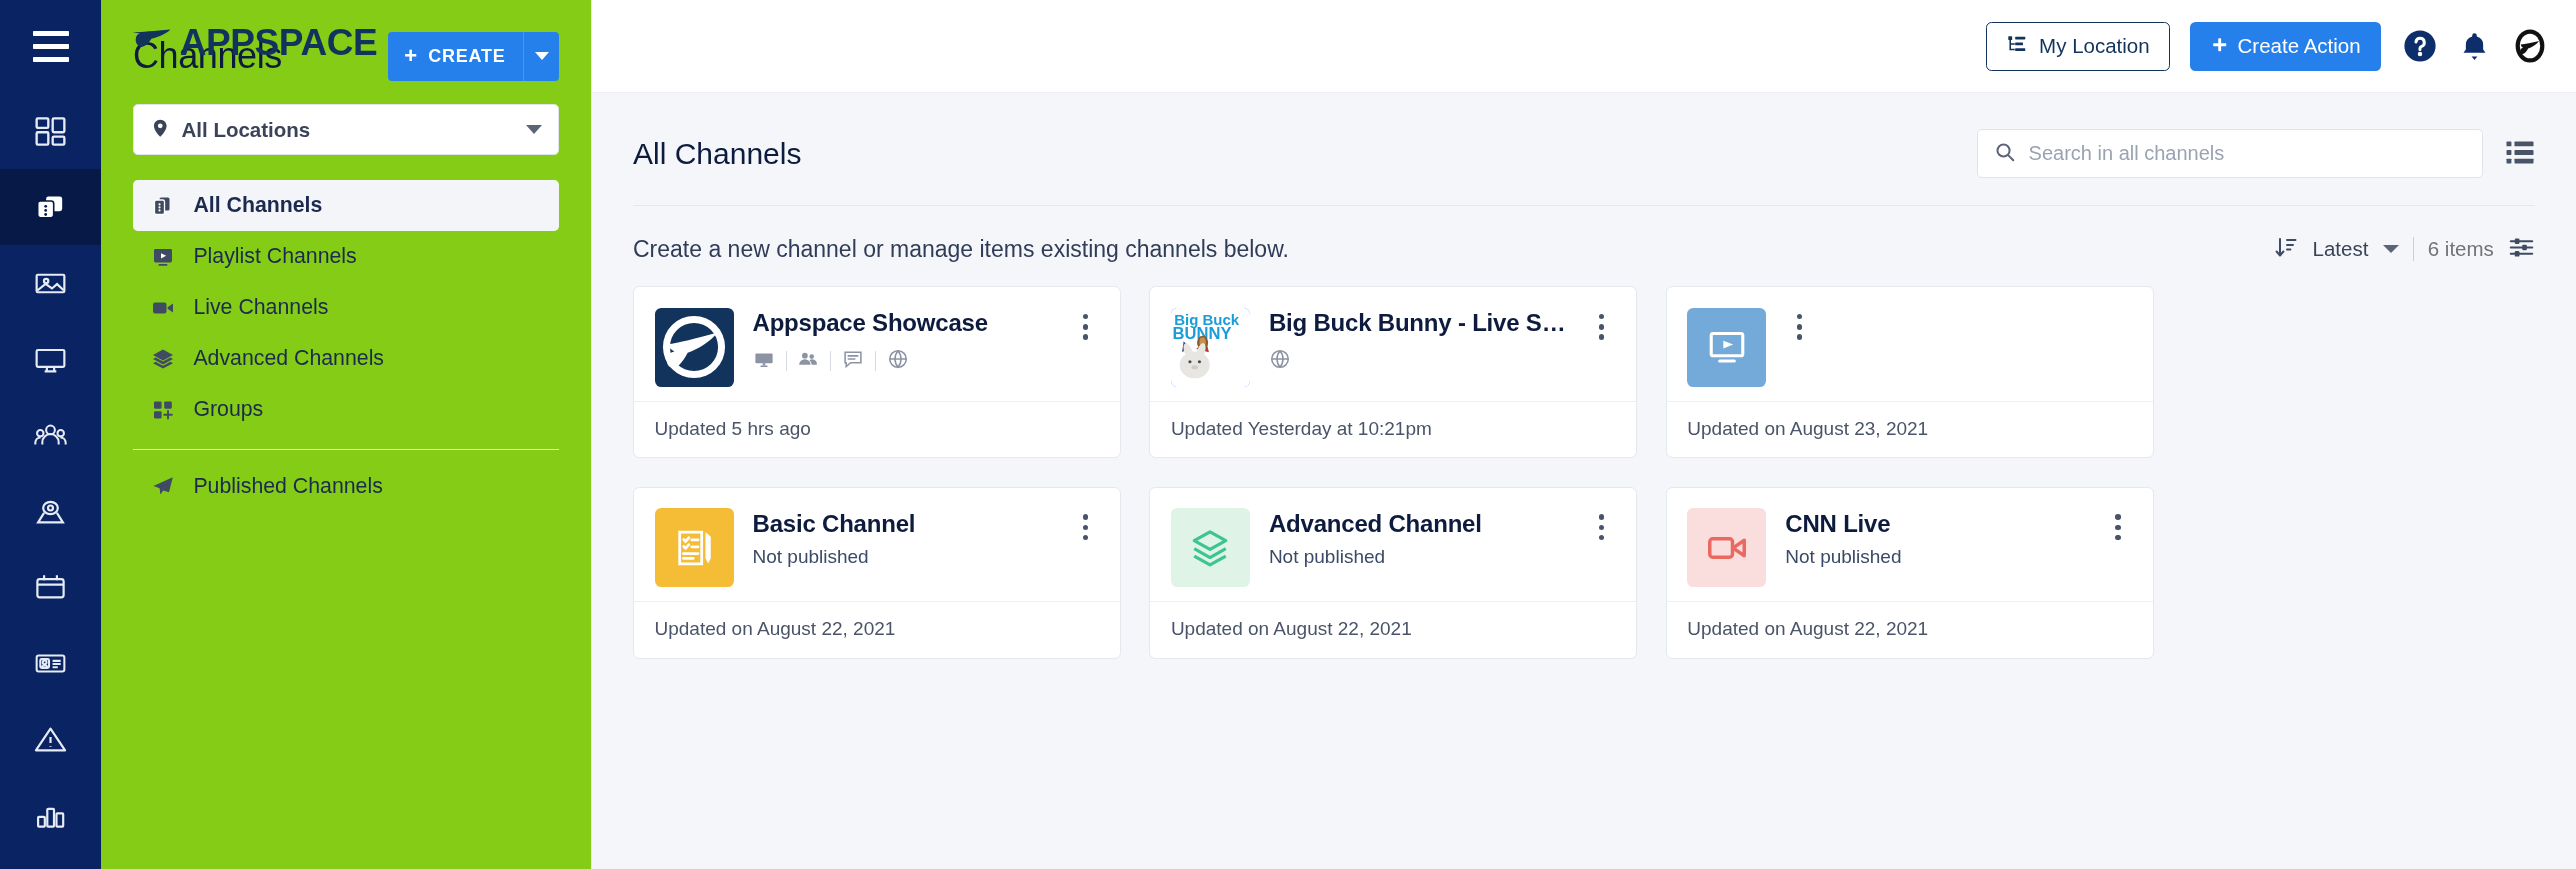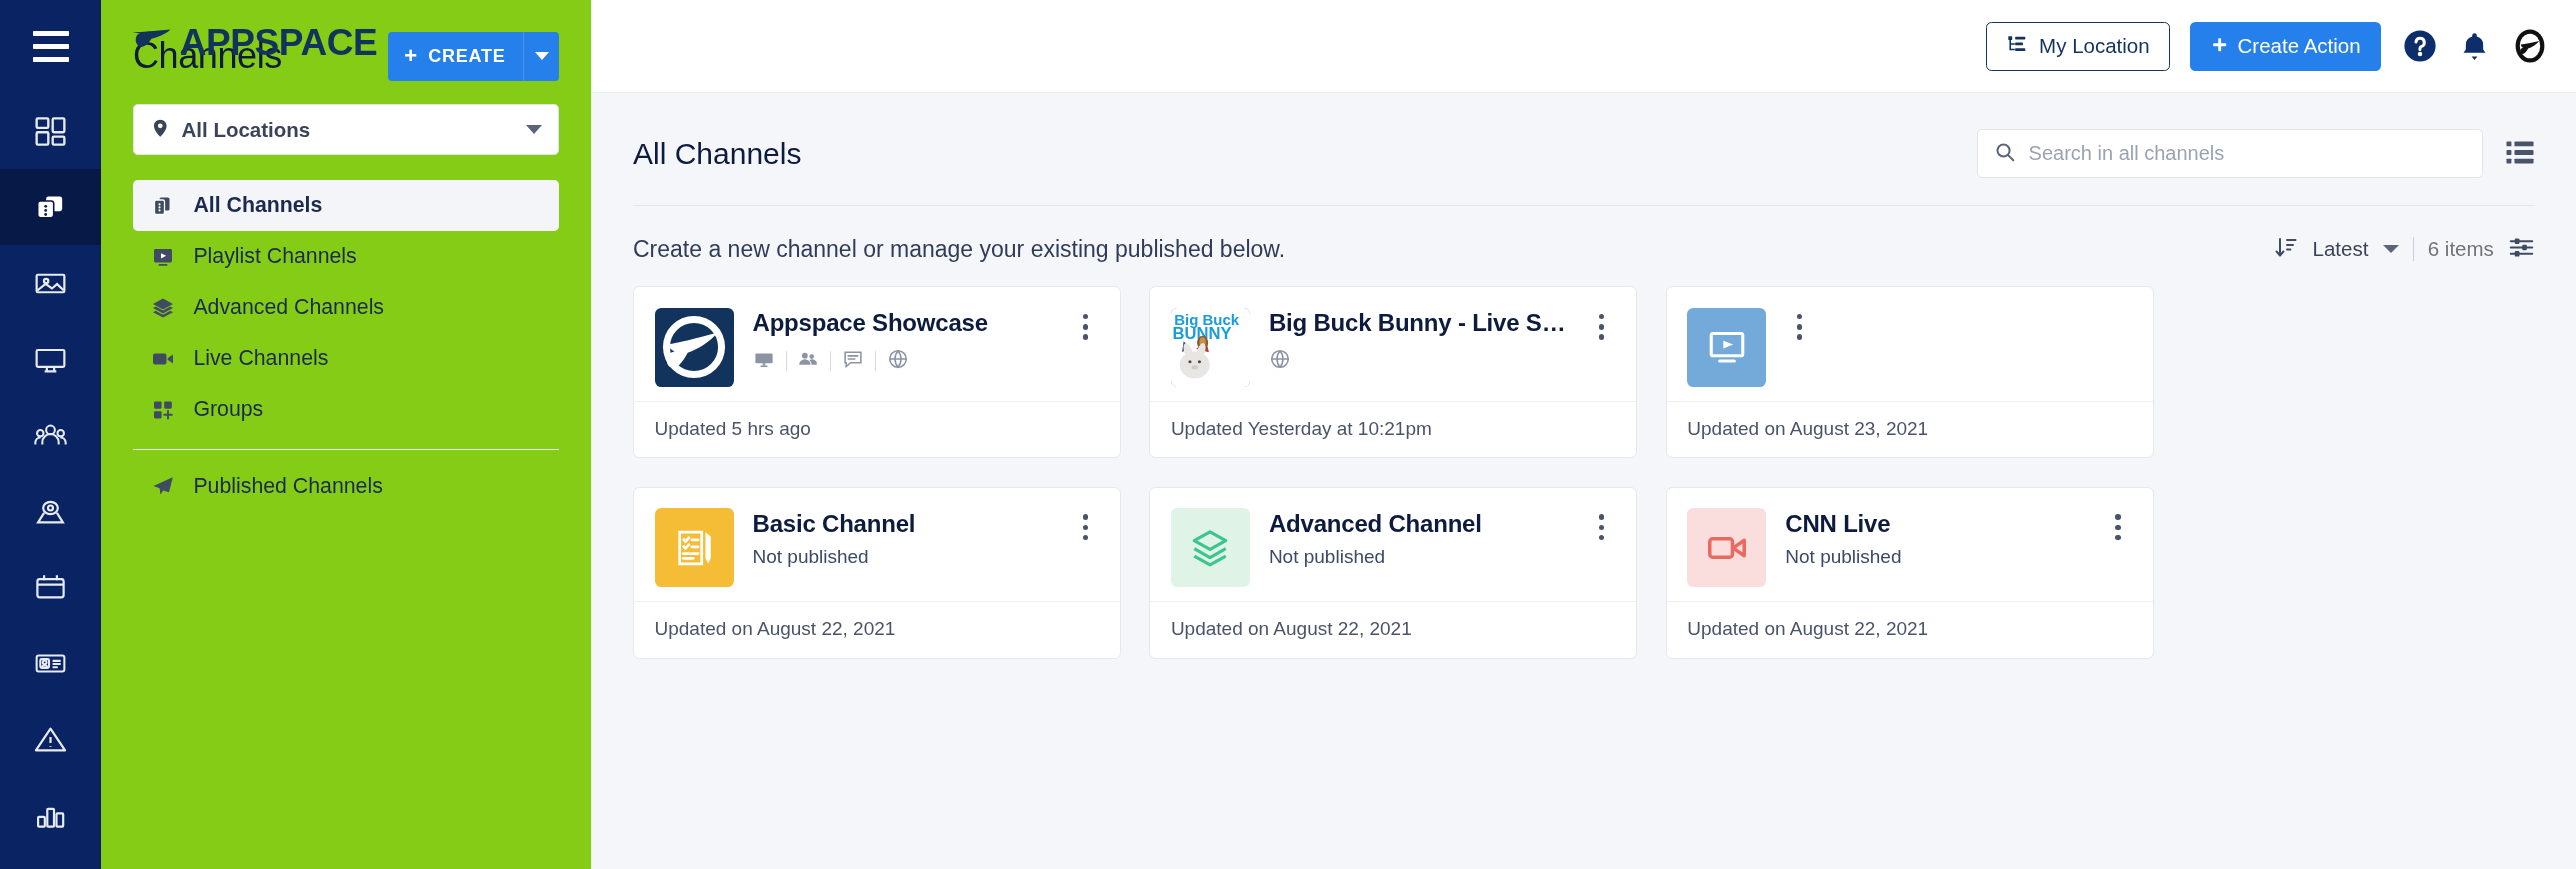--- a/index.html
+++ b/index.html
@@ -372,36 +372,36 @@
             <path d="M10 8.2 L15.2 10.8 L10 13.4 Z" fill="#ffffff"></path>
             <rect x="7.5" y="19" width="9" height="1.8" rx="0.9" fill="#3f4a63"></rect>
           </svg>
         </span>
         <span class="nav-label">Playlist Channels</span>
       </div>
 
       <div class="nav-item">
         <span class="nav-ico">
           <svg width="24" height="24" viewBox="0 0 24 24" fill="#3f4a63">
+            <rect x="2" y="6.6" width="13.5" height="10.8" rx="2.2"></rect>
+            <path d="M16.6 11.2 L22 7.6 V16.4 L16.6 12.8 Z"></path>
+          </svg>
+        </span>
+        <span class="nav-label">Live Channels</span>
+      </div>
+
+      <div class="nav-item">
+        <span class="nav-ico">
+          <svg width="24" height="24" viewBox="0 0 24 24" fill="#3f4a63">
             <path d="M12 2.6 L22 8 L12 13.4 L2 8 Z"></path>
             <path d="M2 12 L12 17.4 L22 12 L19.3 10.55 L12 14.5 L4.7 10.55 Z"></path>
             <path d="M2 16.2 L12 21.6 L22 16.2 L19.3 14.75 L12 18.7 L4.7 14.75 Z"></path>
           </svg>
         </span>
         <span class="nav-label">Advanced Channels</span>
-      </div>
-
-      <div class="nav-item">
-        <span class="nav-ico">
-          <svg width="24" height="24" viewBox="0 0 24 24" fill="#3f4a63">
-            <rect x="2" y="6.6" width="13.5" height="10.8" rx="2.2"></rect>
-            <path d="M16.6 11.2 L22 7.6 V16.4 L16.6 12.8 Z"></path>
-          </svg>
-        </span>
-        <span class="nav-label">Live Channels</span>
       </div>
 
       <div class="nav-item">
         <span class="nav-ico">
           <svg width="24" height="24" viewBox="0 0 24 24" fill="#3f4a63">
             <rect x="3" y="3.5" width="7.6" height="7.2" rx="1.1"></rect>
             <rect x="13.2" y="3.5" width="7.6" height="7.2" rx="1.1"></rect>
             <rect x="3" y="13.2" width="7.6" height="7.2" rx="1.1"></rect>
             <path d="M17 13 V20.6 M13.2 16.8 H20.8" stroke="#3f4a63" stroke-width="1.9" stroke-linecap="round"></path>
           </svg>
@@ -504,21 +504,21 @@
               <rect x="1" y="16" width="4" height="4" rx="0.6"></rect>
               <rect x="7.5" y="16" width="15.5" height="4" rx="0.6"></rect>
             </svg>
           </span>
         </div>
       </div>
       <div class="divider-line"></div>
     </div>
 
     <div class="sub-row">
-      <div class="sub-text">Create a new channel or manage your existing published below.</div>
+      <div class="sub-text">Create a new channel or manage items existing channels below.</div>
       <div class="sort-row">
         <span>
           <svg width="24" height="25" viewBox="0 0 24 24" fill="none" stroke="#3f4a63" stroke-width="2">
             <path d="M6 3.5 V19.5 M2.6 16 L6 20 L9.4 16" stroke-linecap="round" stroke-linejoin="round"></path>
             <path d="M13 4.6 H21.5 M13 9.4 H19 M13 14 H16.4" stroke-linecap="round"></path>
           </svg>
         </span>
         <span class="sort-label">Latest</span>
         <span class="sort-caret"></span>
         <span class="pipe"></span>

